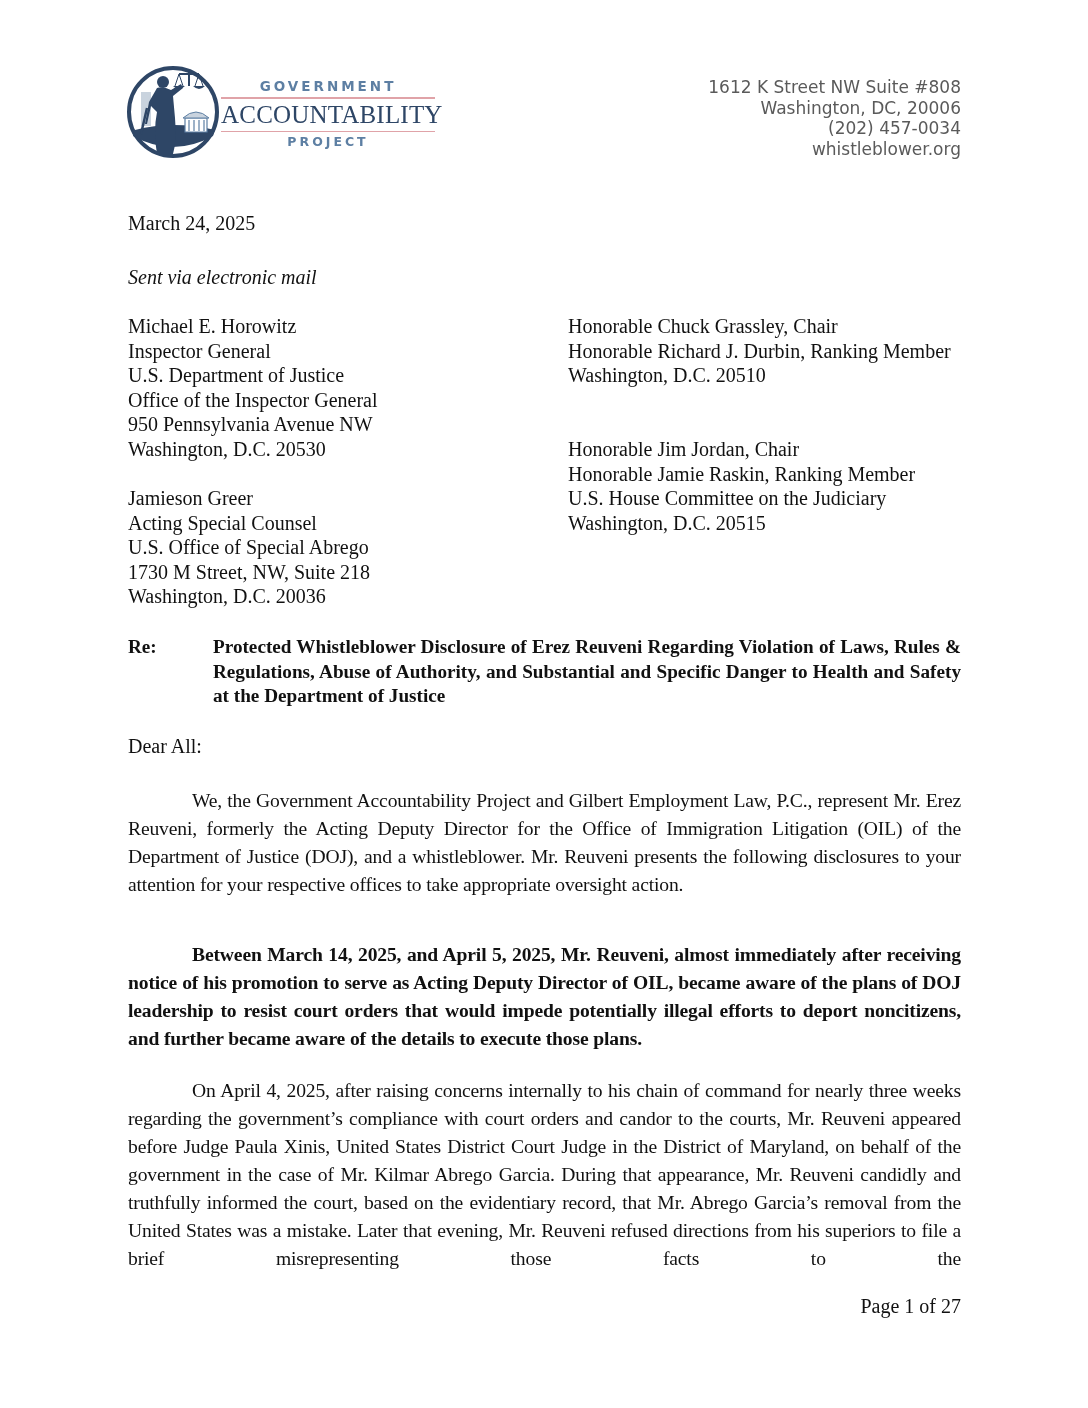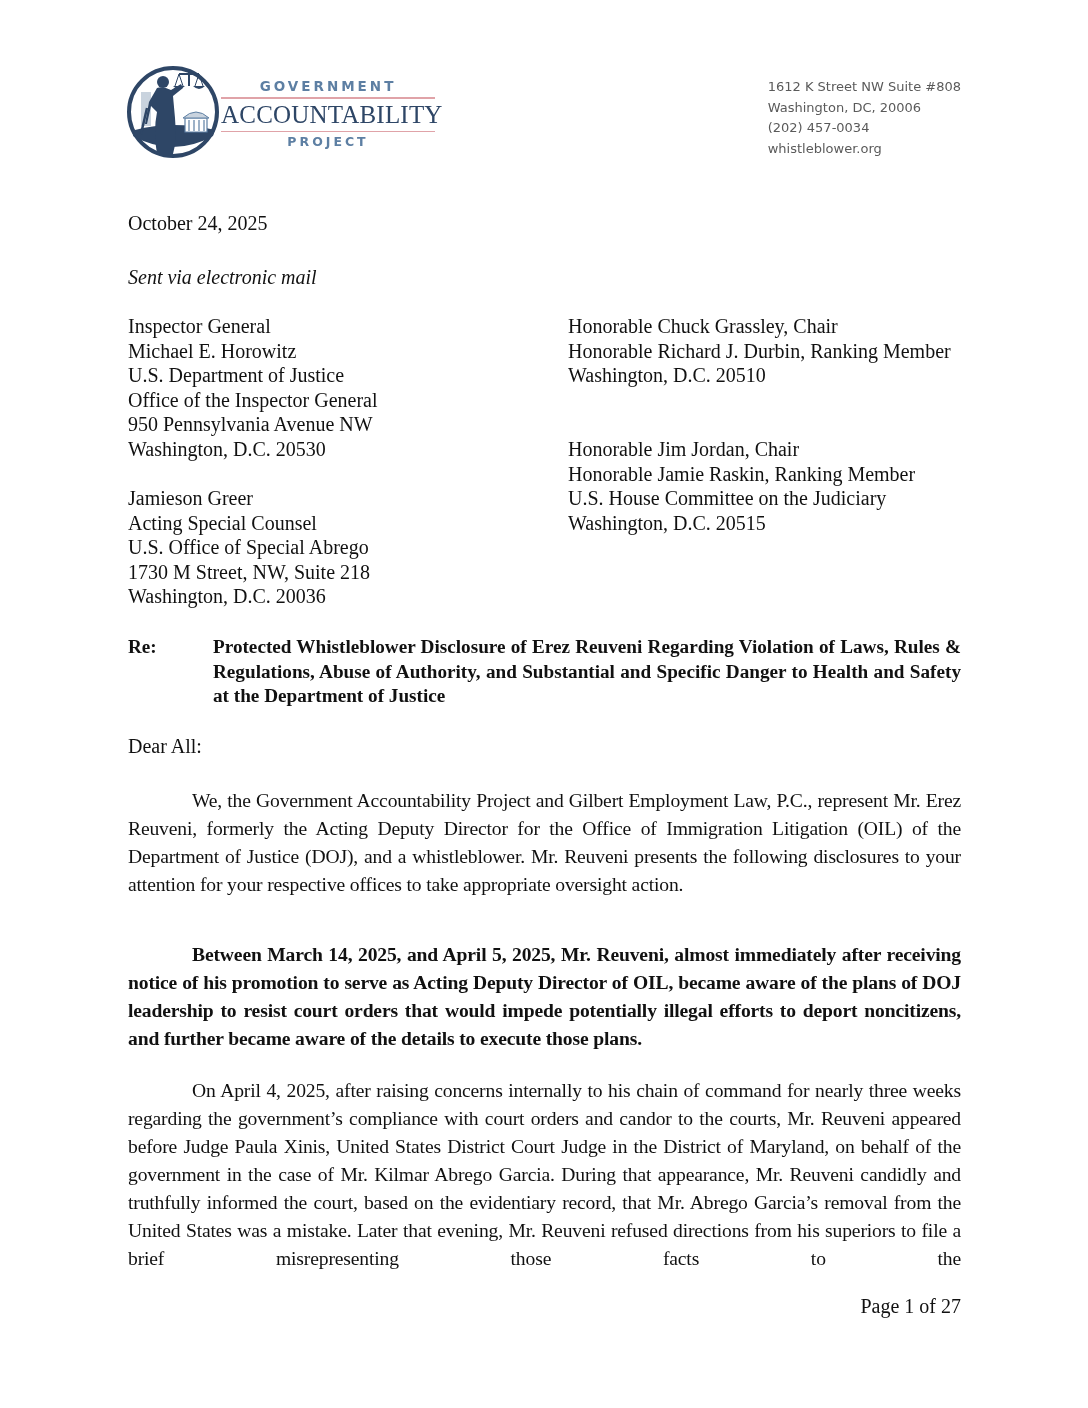--- a/index.html
+++ b/index.html
@@ -8,21 +8,21 @@
 
   
   .logo { position: absolute; left: 127px; top: 62px; width: 310px; height: 100px; }
   .logo-seal { position: absolute; left: 0; top: 0; width: 96px; height: 96px; }
   .logo-text { position: absolute; left: 94px; top: 16px; width: 214px; text-align: center; }
   .logo-gov { font-family: "DejaVu Sans", sans-serif; font-weight: bold; font-size: 13.5px; letter-spacing: 3px; color: #5d7fa3; line-height: 16px; }
   .logo-rule { height: 1.5px; background: #e0a3a8; margin: 3px 0 2px 0; }
   .logo-acc { font-family: "Liberation Serif", serif; font-size: 25px; color: #2e4666; line-height: 27px; letter-spacing: 0.2px; }
   .logo-proj { font-family: "DejaVu Sans", sans-serif; font-weight: bold; font-size: 12.5px; letter-spacing: 3px; color: #5d7fa3; line-height: 15px; }
 
-  .org-address { position: absolute; right: 127px; top: 77px; font-family: "DejaVu Sans", sans-serif; font-size: 13px; line-height: 20.5px; color: #5a5a5a; }
+  .org-address { position: absolute; right: 127px; top: 77px; text-align: right; font-family: "DejaVu Sans", sans-serif; font-size: 17px; line-height: 20.5px; color: #5a5a5a; }
 
   
   .serif { font-family: "Liberation Serif", serif; font-size: 20px; line-height: 24.6px; color: #111; }
   .abs { position: absolute; }
   .date { left: 128px; top: 211px; }
   .sent { left: 128px; top: 265px; font-style: italic; }
   .addr-block { white-space: nowrap; }
   .addr-left-1 { left: 128px; top: 314px; }
   .addr-left-2 { left: 128px; top: 486px; }
   .addr-right-1 { left: 568px; top: 314px; }
@@ -78,26 +78,26 @@
     </div>
   </div>
 
   <div class="org-address">
     <div>1612 K Street NW Suite #808</div>
     <div>Washington, DC, 20006</div>
     <div>(202) 457-0034</div>
     <div>whistleblower.org</div>
   </div>
 
-  <div class="abs serif date">October 24, 2025</div>
+  <div class="abs serif date">March 24, 2025</div>
   <div class="abs serif sent">Sent via electronic mail</div>
 
   <div class="abs serif addr-block addr-left-1">
+    <div>Michael E. Horowitz</div>
     <div>Inspector General</div>
-    <div>Michael E. Horowitz</div>
     <div>U.S. Department of Justice</div>
     <div>Office of the Inspector General</div>
     <div>950 Pennsylvania Avenue NW</div>
     <div>Washington, D.C. 20530</div>
   </div>
   <div class="abs serif addr-block addr-left-2">
     <div>Jamieson Greer</div>
     <div>Acting Special Counsel</div>
     <div>U.S. Office of Special Abrego</div>
     <div>1730 M Street, NW, Suite 218</div>

